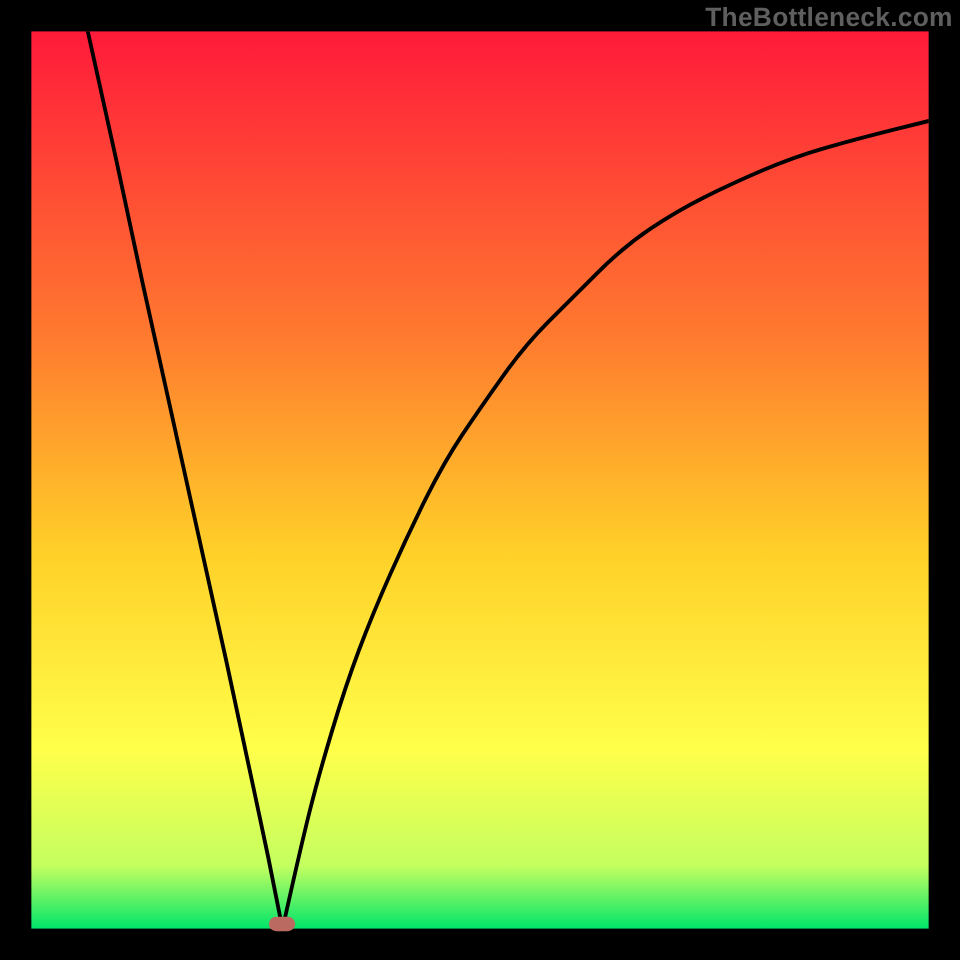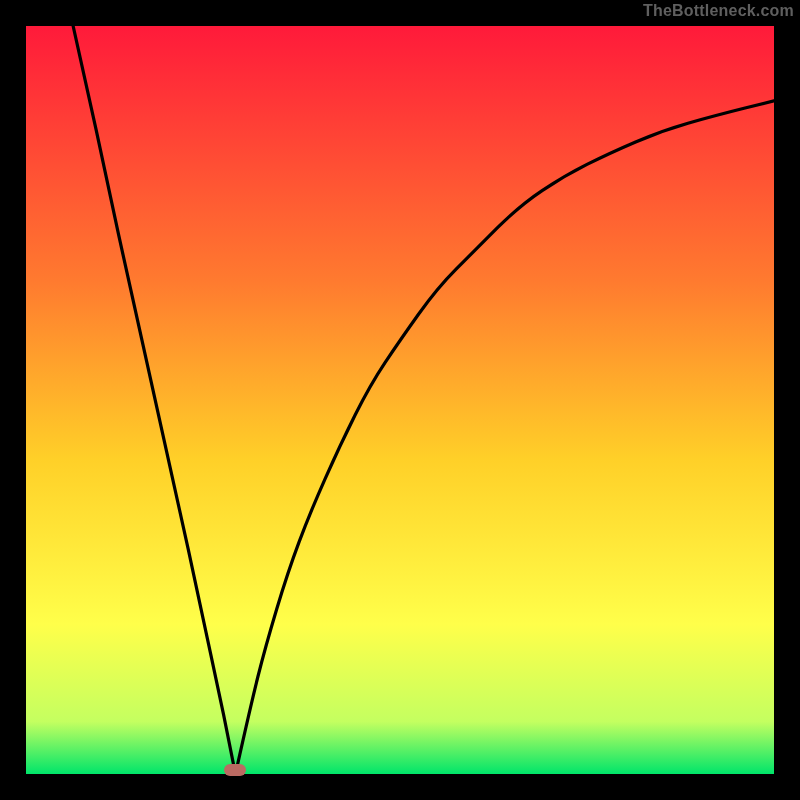--- a/index.html
+++ b/index.html
@@ -32,21 +32,21 @@
     top: 0;
     width: 748px;
     height: 748px;
     pointer-events: none;
   }
   .watermark {
     position: absolute;
     top: 2px;
     right: 6px;
     color: #5f5f5f;
-    font-size: 16px;
+    font-size: 22px;
     font-weight: 600;
     letter-spacing: 0.2px;
   }
   .marker {
     position: absolute;
     width: 22px;
     height: 12px;
     border-radius: 6px;
     background: #bb6a62;
     transform: translate(-50%, -50%);

